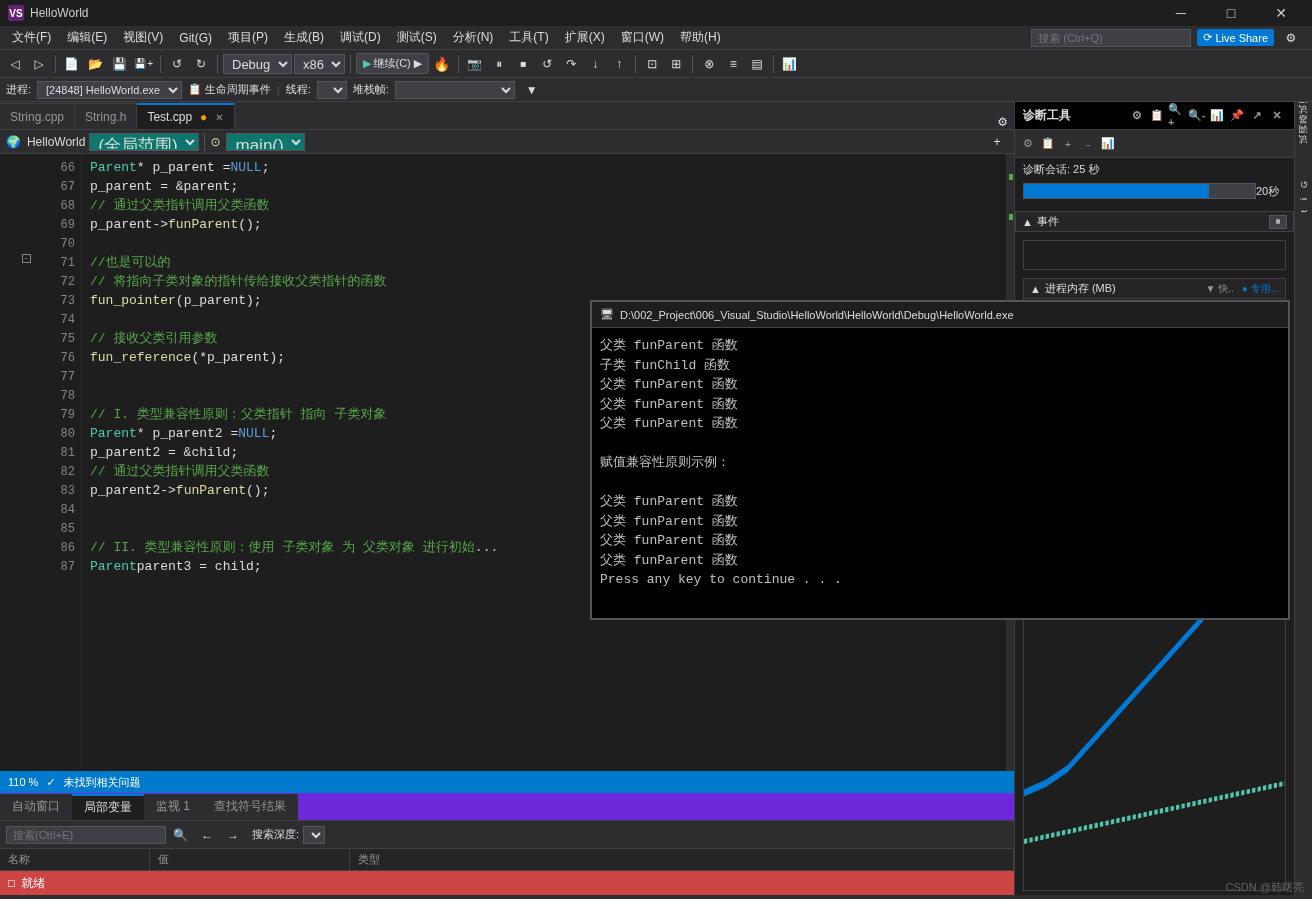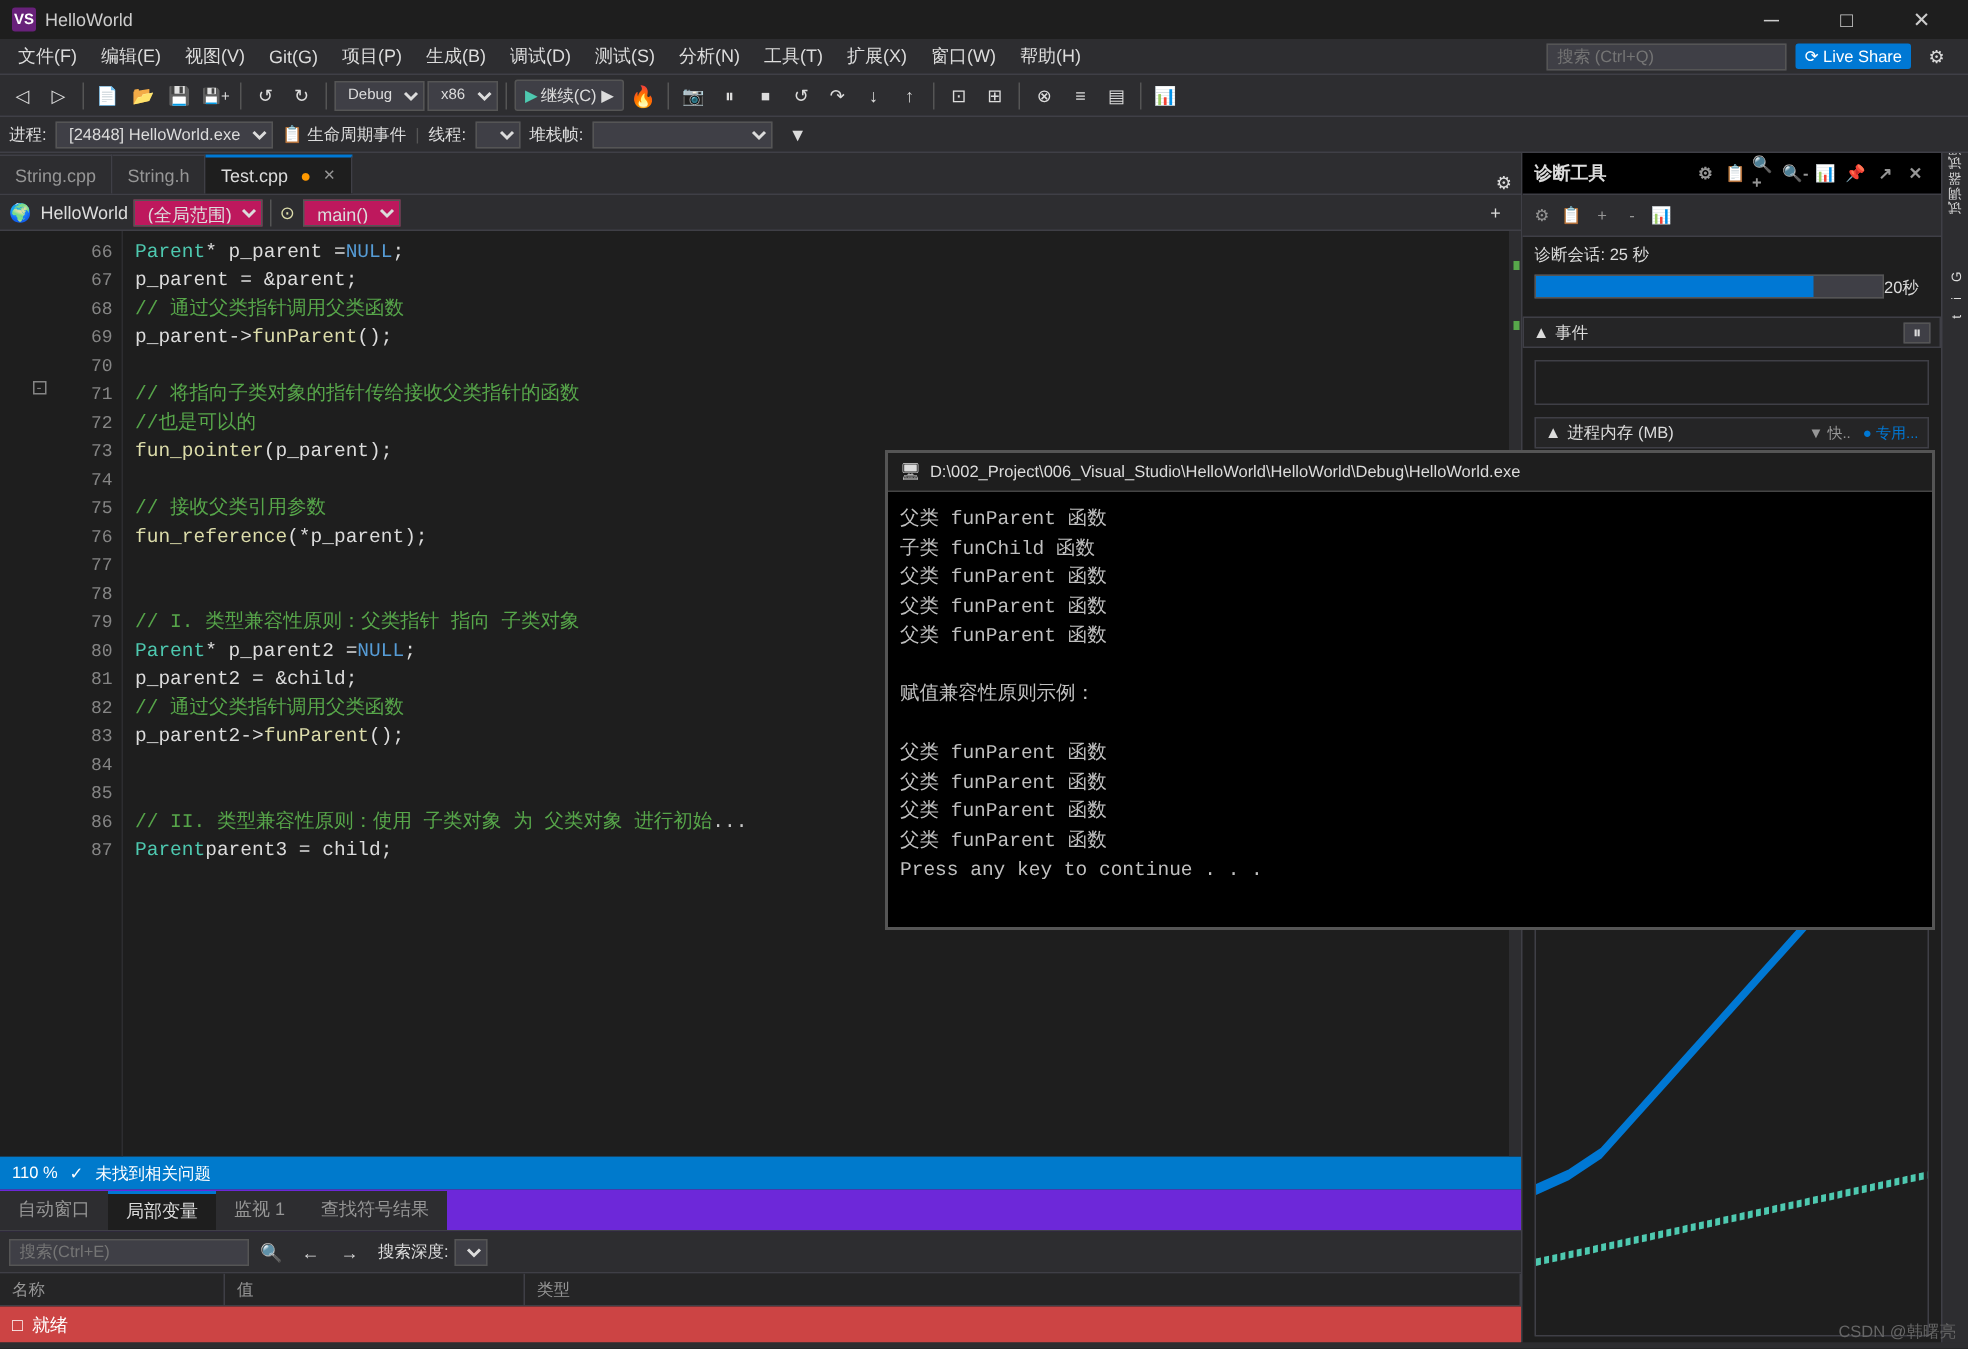--- a/index.html
+++ b/index.html
@@ -67,21 +67,21 @@
       cursor: pointer;
       color: #dcdcdc;
       font-size: 12px;
       border-radius: 2px;
     }
     .toolbar-sep { width: 1px; height: 18px; background: #555; margin: 0 3px; }
     .toolbar-debug-select {
       background: #3f3f46;
       border: 1px solid #555;
       color: #dcdcdc;
-      font-size: 10px;
+      font-size: 13px;
       padding: 1px 4px;
       height: 20px;
     }
 
     
     .process-bar {
       height: 24px;
       background: #2d2d30;
       display: flex;
       align-items: center;
@@ -141,24 +141,24 @@
     .editor-toolbar {
       height: 24px;
       background: #2d2d30;
       display: flex;
       align-items: center;
       padding: 0 6px;
       gap: 2px;
       border-bottom: 1px solid #3f3f46;
     }
     .editor-scope-select {
-      background: #be185d;
+      background: #0f766e;
       border: 1px solid #555;
       color: #dcdcdc;
-      font-size: 12px;
+      font-size: 17px;
       padding: 1px 4px;
       height: 18px;
     }
 
     
     .code-editor {
       flex: 1;
       display: flex;
       overflow: hidden;
       background: #1e1e1e;
@@ -657,24 +657,24 @@
           <div class="code-line">
             <span class="cm">    // 通过父类指针调用父类函数</span>
           </div>
           <div class="code-line">
             <span class="plain">    p_parent-&gt;</span>
               <span class="fn">funParent</span>
               <span class="plain">();</span>
           </div>
           <div class="code-line"></div>
           <div class="code-line">
+            <span class="cm">    //也是可以的</span>
+          </div>
+          <div class="code-line">
             <span class="cm">    // 将指向子类对象的指针传给接收父类指针的函数</span>
-          </div>
-          <div class="code-line">
-            <span class="cm">    //也是可以的</span>
           </div>
           <div class="code-line">
             <span class="plain">    </span>
               <span class="fn">fun_pointer</span>
               <span class="plain">(p_parent);</span>
           </div>
           <div class="code-line"></div>
           <div class="code-line">
             <span class="cm">    // 接收父类引用参数</span>
           </div>

